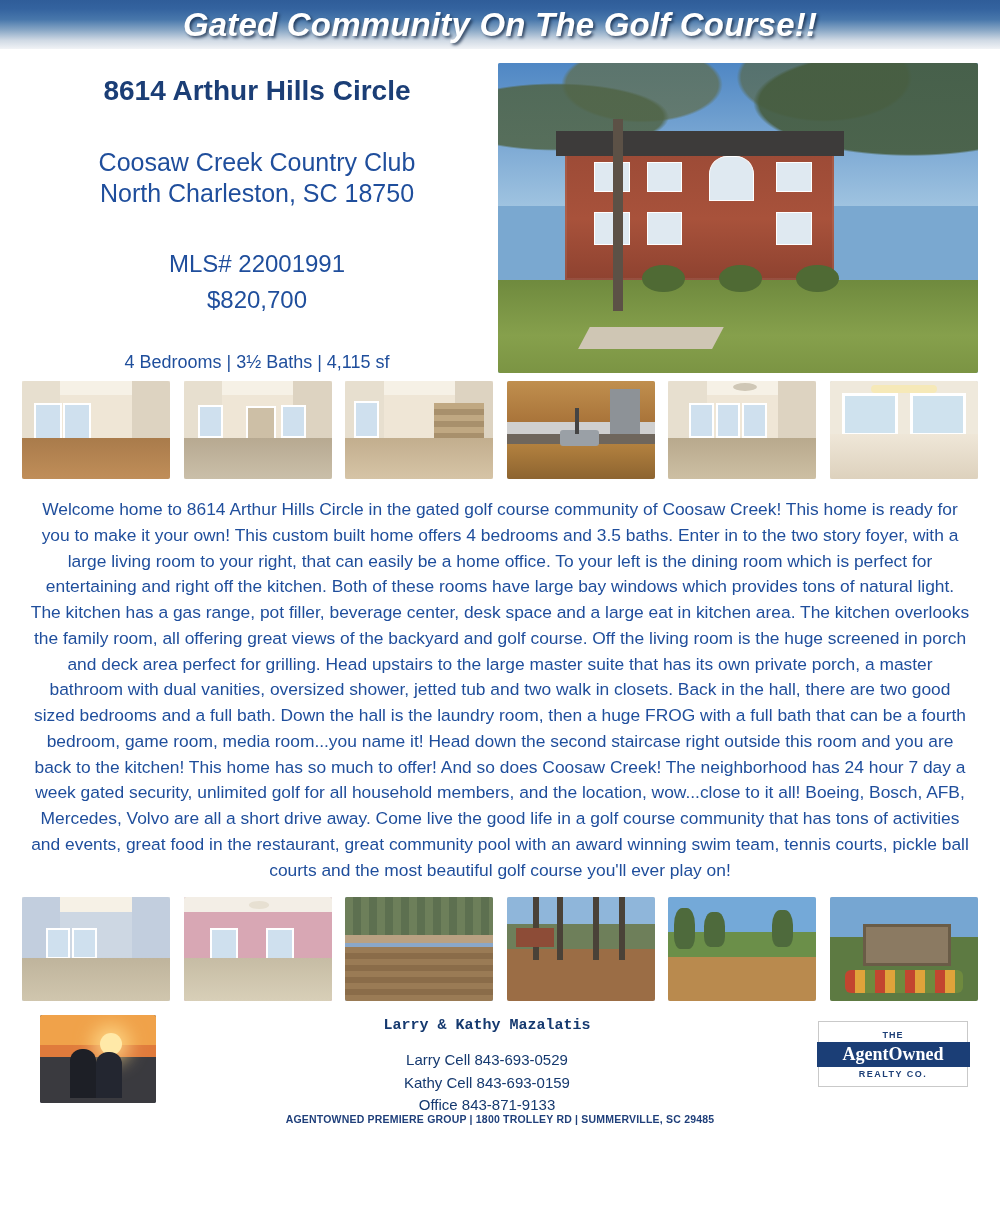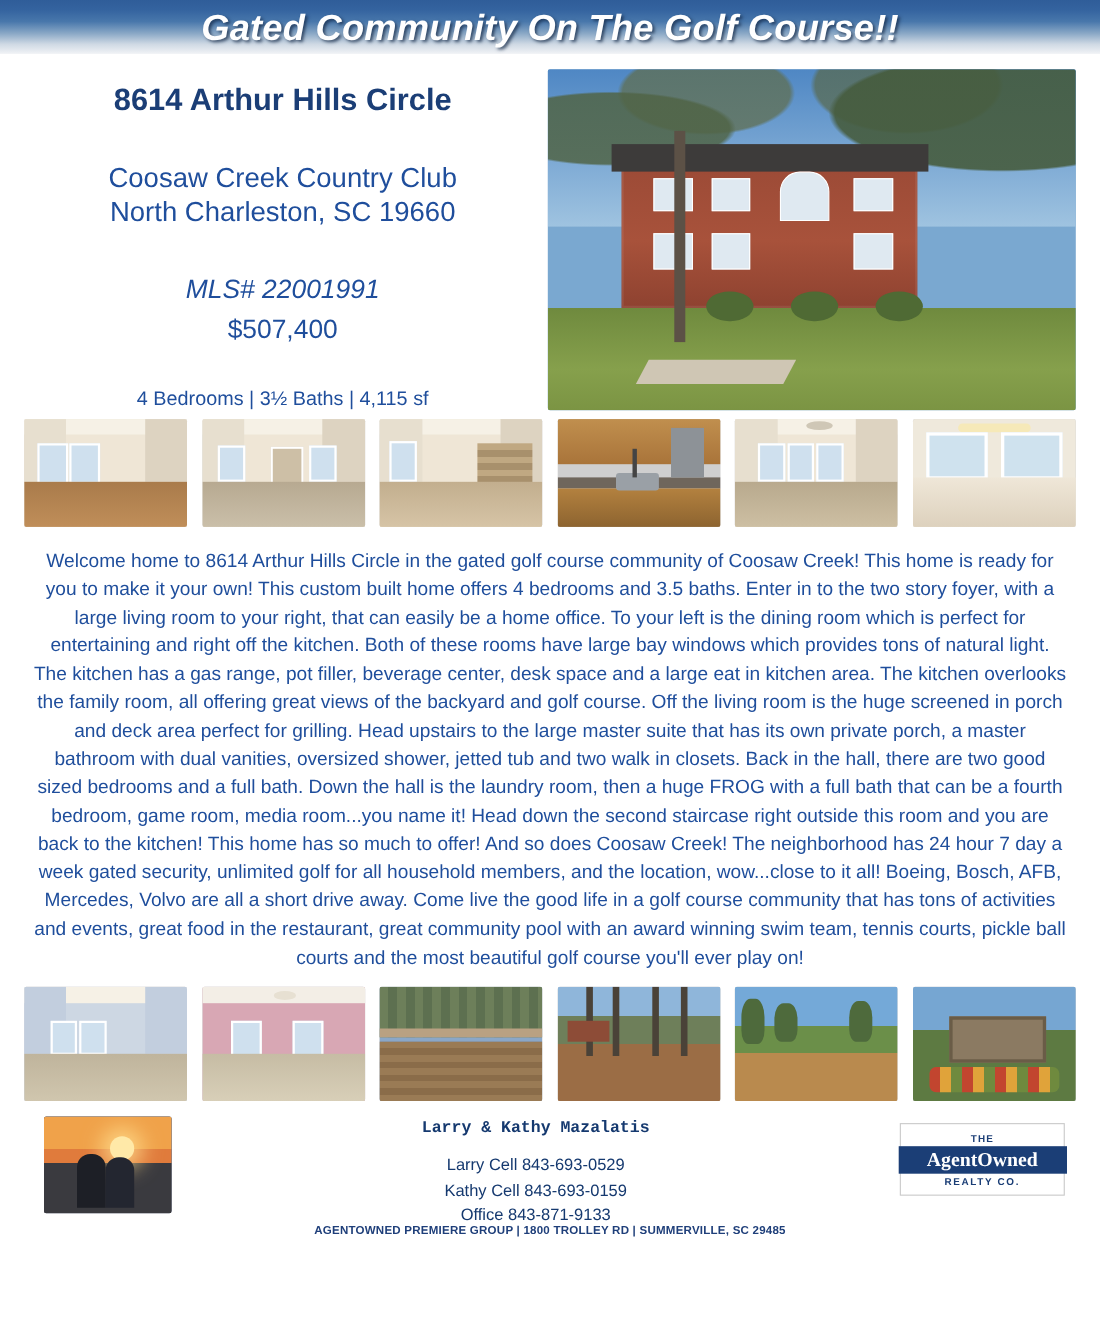--- a/index.html
+++ b/index.html
@@ -61,21 +61,20 @@
   .community {
     font-size: 25px;
     color: #1f4e9c;
     margin-top: 40px;
     line-height: 1.25;
   }
   .mls {
     font-size: 24px;
     color: #1f4e9c;
     margin-top: 40px;
-    font-style: italic;
   }
   .price {
     font-size: 24px;
     color: #1f4e9c;
     margin-top: 8px;
   }
   .specs {
     font-size: 18px;
     color: #1f4e9c;
     margin-top: 38px;
@@ -273,24 +272,24 @@
 <div class="banner">
   <div class="banner-title">Gated Community On The Golf Course!!</div>
 </div>
 
 <div class="header">
 
   <div class="info">
     <div class="addr">8614 Arthur Hills Circle</div>
     <div class="community">
       <div>Coosaw Creek Country Club</div>
-      <div>North Charleston, SC 19660</div>
+      <div>North Charleston, SC 18750</div>
     </div>
     <div class="mls">MLS# 22001991</div>
-    <div class="price">$507,400</div>
+    <div class="price">$820,700</div>
     <div class="specs">4 Bedrooms | 3½  Baths | 4,115 sf</div>
   </div>
 
   <div class="hero">
     <div class="ph">
       <div class="hero-sky"></div>
       <div class="hero-trees"></div>
       <div class="hero-lawn"></div>
       <div class="hero-house"></div>
       <div class="hero-roof"></div>

